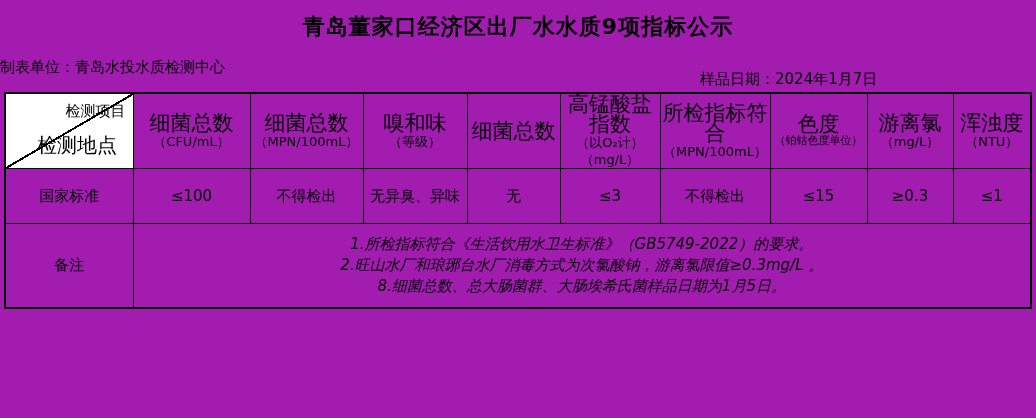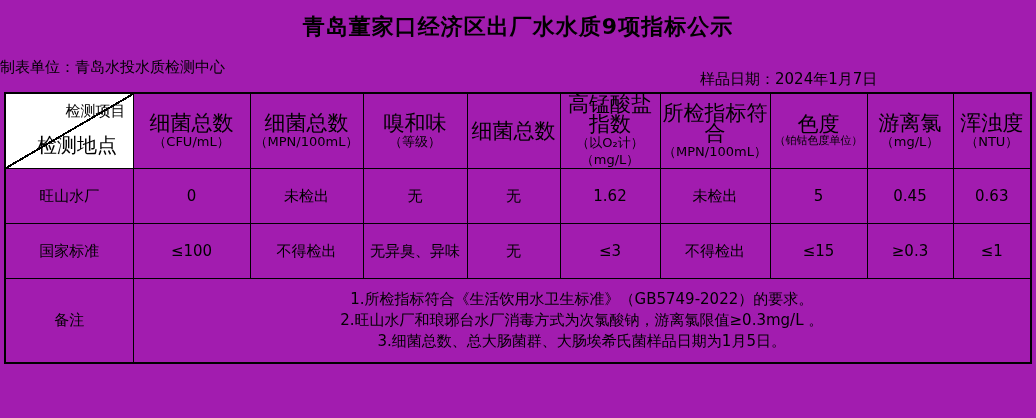--- a/index.html
+++ b/index.html
@@ -60,20 +60,21 @@
       #fff calc(50% - 1px), #000 calc(50% - 1px),
       #000 calc(50% + 1px), #fff calc(50% + 1px));
   }
   .corner-tr { position: absolute; top: 8px;  right: 7px; font-size: 15px; margin-left: 25px; }
   .corner-bl { position: absolute; bottom: 9px; left: 7px; font-size: 20px; margin-left: 24px; }
 
   td.notes-cell {
     text-align: left;
     padding: 4px 6px;
     font-size: 14px;
+    font-style: italic;
   }
   td.notes-cell div { line-height: 21px; }
 </style>
 </head>
 <body>
 
 <div class="page">
 
   <div class="title">青岛董家口经济区出厂水水质9项指标公示</div>
 
@@ -137,51 +138,39 @@
       <th>
         <div class="col-name">游离氯</div>
         <div class="col-unit">（mg/L）</div>
       </th>
       <th>
         <div class="col-name">浑浊度</div>
         <div class="col-unit">（NTU）</div>
       </th>
     </tr>
 
-    <tr class="data-row">
-      <td>旺山水厂</td>
-      <td>0</td>
-      <td>未检出</td>
-      <td>无</td>
-      <td>无</td>
-      <td>1.62</td>
-      <td>未检出</td>
-      <td>5</td>
-      <td>0.45</td>
-      <td>0.63</td>
-    </tr>
 
 
     <tr class="data-row">
       <td>国家标准</td>
       <td>≤100</td>
       <td>不得检出</td>
       <td>无异臭、异味</td>
       <td>无</td>
       <td>≤3</td>
       <td>不得检出</td>
       <td>≤15</td>
       <td>≥0.3</td>
       <td>≤1</td>
     </tr>
 
     <tr class="notes-row">
       <td>备注</td>
       <td class="notes-cell" colspan="9">
         <div>1.所检指标符合《生活饮用水卫生标准》（GB5749-2022）的要求。</div>
         <div>2.旺山水厂和琅琊台水厂消毒方式为次氯酸钠，游离氯限值≥0.3mg/L 。</div>
-        <div>3.细菌总数、总大肠菌群、大肠埃希氏菌样品日期为1月5日。</div>
+        <div>8.细菌总数、总大肠菌群、大肠埃希氏菌样品日期为1月5日。</div>
       </td>
     </tr>
   </tbody>
     </table>
 
 </div>
 
 </body></html>

